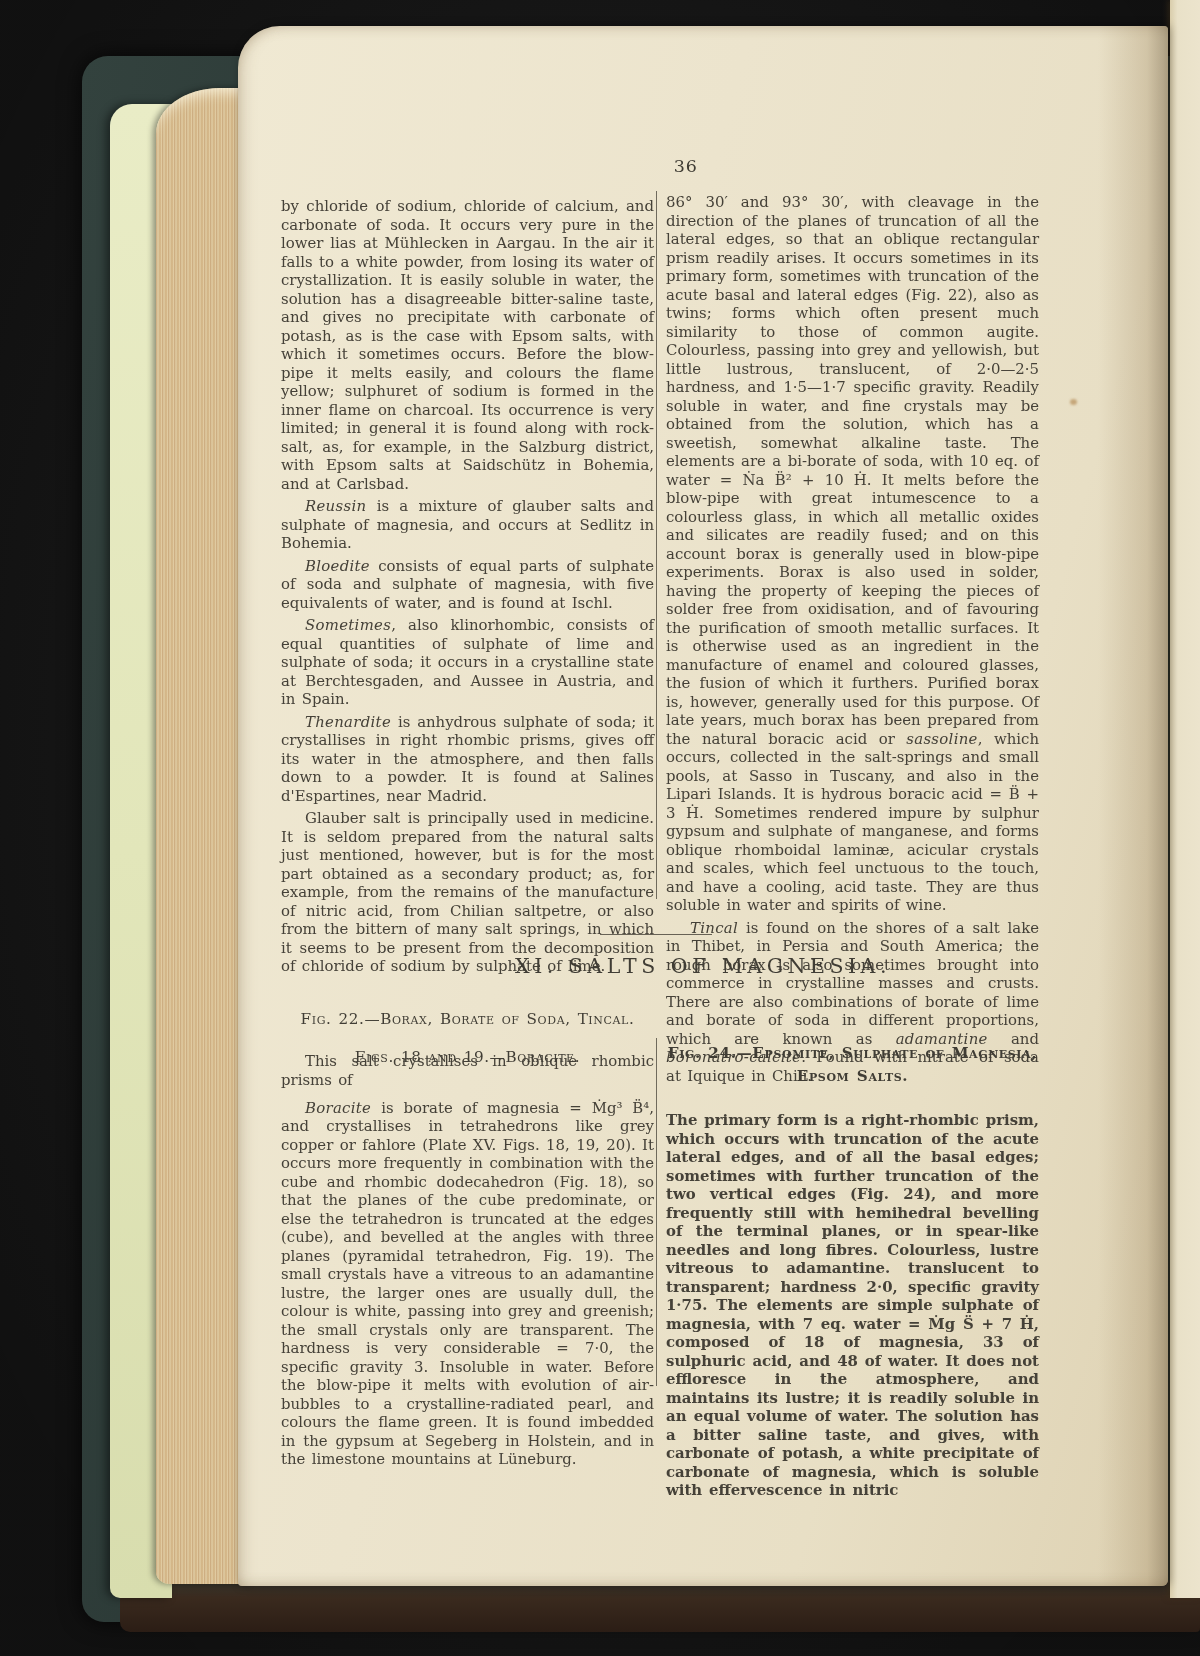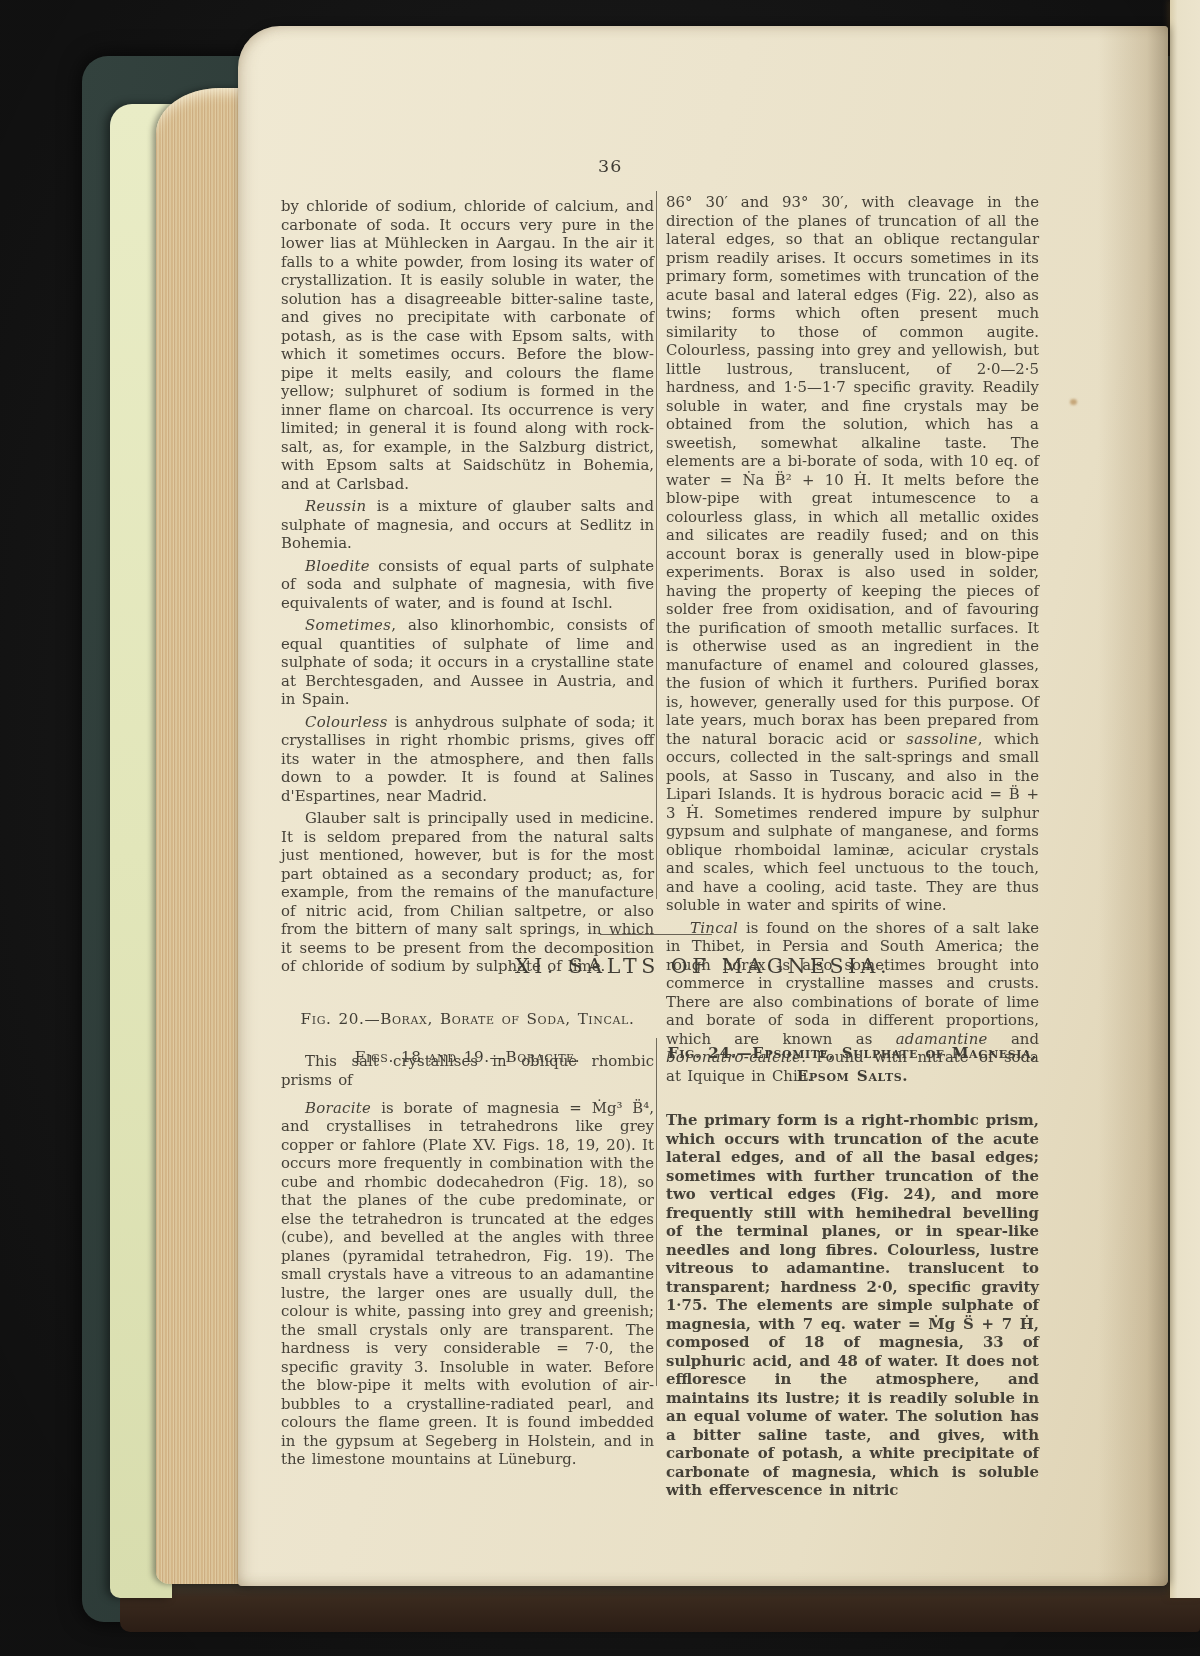--- a/index.html
+++ b/index.html
@@ -56,21 +56,21 @@
   }
   .facing-page{
     position:absolute;left:1170px;top:0px;width:30px;height:1598px;
     background:linear-gradient(90deg,#d9cdab 0%,#e9e1c8 25%,#ece4cd 100%);
     box-shadow:-3px 0 5px rgba(60,45,25,.5);
   }
   .fleck{position:absolute;border-radius:50%;filter:blur(1px);}
   .fleck.f1{left:832px;top:373px;width:7px;height:6px;background:rgba(170,120,60,.55);}
   .page-number{
     position:absolute;left:360px;top:130px;width:100px;
-    text-align:left;font-size:17.5px;letter-spacing:1px;color:#3f3c34;
+    text-align:right;font-size:17.5px;letter-spacing:1px;color:#3f3c34;
   }
   .col{
     position:absolute;width:381px;
     font-size:14.9px;line-height:18.5px;color:#454138;
     text-align:justify;word-spacing:1.6px;
   }
   .col p{margin:4px;text-indent:24px;}
   .col p.noindent{text-indent:0;}
   .tl{left:39px;top:167px;height:718px;}
   .tr{left:424px;top:163px;height:722px;}
@@ -118,23 +118,23 @@
   <div class="page-number">36</div>
 
   <div class="vrule top"></div>
   <div class="vrule bottom"></div>
 
   <div class="col tl">
     <p class="noindent">by chloride of sodium, chloride of calcium, and carbonate of soda.  It occurs very pure in the lower lias at Mühlecken in Aargau.  In the air it falls to a white powder, from losing its water of crystallization.  It is easily soluble in water, the solution has a disagreeable bitter-saline taste, and gives no precipitate with carbonate of potash, as is the case with Epsom salts, with which it sometimes occurs.  Before the blow-pipe it melts easily, and colours the flame yellow; sulphuret of sodium is formed in the inner flame on charcoal.  Its occurrence is very limited; in general it is found along with rock-salt, as, for example, in the Salzburg district, with Epsom salts at Saidschütz in Bohemia, and at Carlsbad.</p>
     <p><i>Reussin</i> is a mixture of glauber salts and sulphate of magnesia, and occurs at Sedlitz in Bohemia.</p>
     <p><i>Bloedite</i> consists of equal parts of sulphate of soda and sulphate of magnesia, with five equivalents of water, and is found at Ischl.</p>
     <p><i>Sometimes</i>, also klinorhombic, consists of equal quantities of sulphate of lime and sulphate of soda; it occurs in a crystalline state at Berchtesgaden, and Aussee in Austria, and in Spain.</p>
-    <p><i>Colourless</i> is anhydrous sulphate of soda; it crystallises in right rhombic prisms, gives off its water in the atmosphere, and then falls down to a powder.  It is found at Salines d'Espartines, near Madrid.</p>
+    <p><i>Thenardite</i> is anhydrous sulphate of soda; it crystallises in right rhombic prisms, gives off its water in the atmosphere, and then falls down to a powder.  It is found at Salines d'Espartines, near Madrid.</p>
     <p>Glauber salt is principally used in medicine.  It is seldom prepared from the natural salts just mentioned, however, but is for the most part obtained as a secondary product; as, for example, from the remains of the manufacture of nitric acid, from Chilian saltpetre, or also from the bittern of many salt springs, in which it seems to be present from the decomposition of chloride of sodium by sulphate of lime.</p>
-    <p class="caption fig22">Fig. 20.—Borax, Borate of Soda, Tincal.</p>
+    <p class="caption fig22">Fig. 22.—Borax, Borate of Soda, Tincal.</p>
     <p>This salt crystallises in oblique rhombic prisms of</p>
   </div>
 
   <div class="col tr">
     <p class="noindent">86° 30′ and 93° 30′, with cleavage in the direction of the planes of truncation of all the lateral edges, so that an oblique rectangular prism readily arises.  It occurs sometimes in its primary form, sometimes with truncation of the acute basal and lateral edges (Fig. 22), also as twins; forms which often present much similarity to those of common augite.  Colourless, passing into grey and yellowish, but little lustrous, translucent, of 2·0—2·5 hardness, and 1·5—1·7 specific gravity.  Readily soluble in water, and fine crystals may be obtained from the solution, which has a sweetish, somewhat alkaline taste.  The elements are a bi-borate of soda, with 10 eq. of water = Ṅa B̈² + 10 Ḣ.  It melts before the blow-pipe with great intumescence to a colourless glass, in which all metallic oxides and silicates are readily fused; and on this account borax is generally used in blow-pipe experiments.  Borax is also used in solder, having the property of keeping the pieces of solder free from oxidisation, and of favouring the purification of smooth metallic surfaces.  It is otherwise used as an ingredient in the manufacture of enamel and coloured glasses, the fusion of which it furthers.  Purified borax is, however, generally used for this purpose.  Of late years, much borax has been prepared from the natural boracic acid or <i>sassoline</i>, which occurs, collected in the salt-springs and small pools, at Sasso in Tuscany, and also in the Lipari Islands.  It is hydrous boracic acid = B̈ + 3 Ḣ.  Sometimes rendered impure by sulphur gypsum and sulphate of manganese, and forms oblique rhomboidal laminæ, acicular crystals and scales, which feel unctuous to the touch, and have a cooling, acid taste.  They are thus soluble in water and spirits of wine.</p>
     <p><i>Tincal</i> is found on the shores of a salt lake in Thibet, in Persia and South America; the rough borax is also sometimes brought into commerce in crystalline masses and crusts.  There are also combinations of borate of lime and borate of soda in different proportions, which are known as <i>adamantine</i> and <i>boronatro-calcite</i>.  Found with nitrate of soda at Iquique in Chili.</p>
   </div>
 
   <div class="section-rule"></div>
   <div class="section-title">XI. SALTS OF MAGNESIA.</div>

